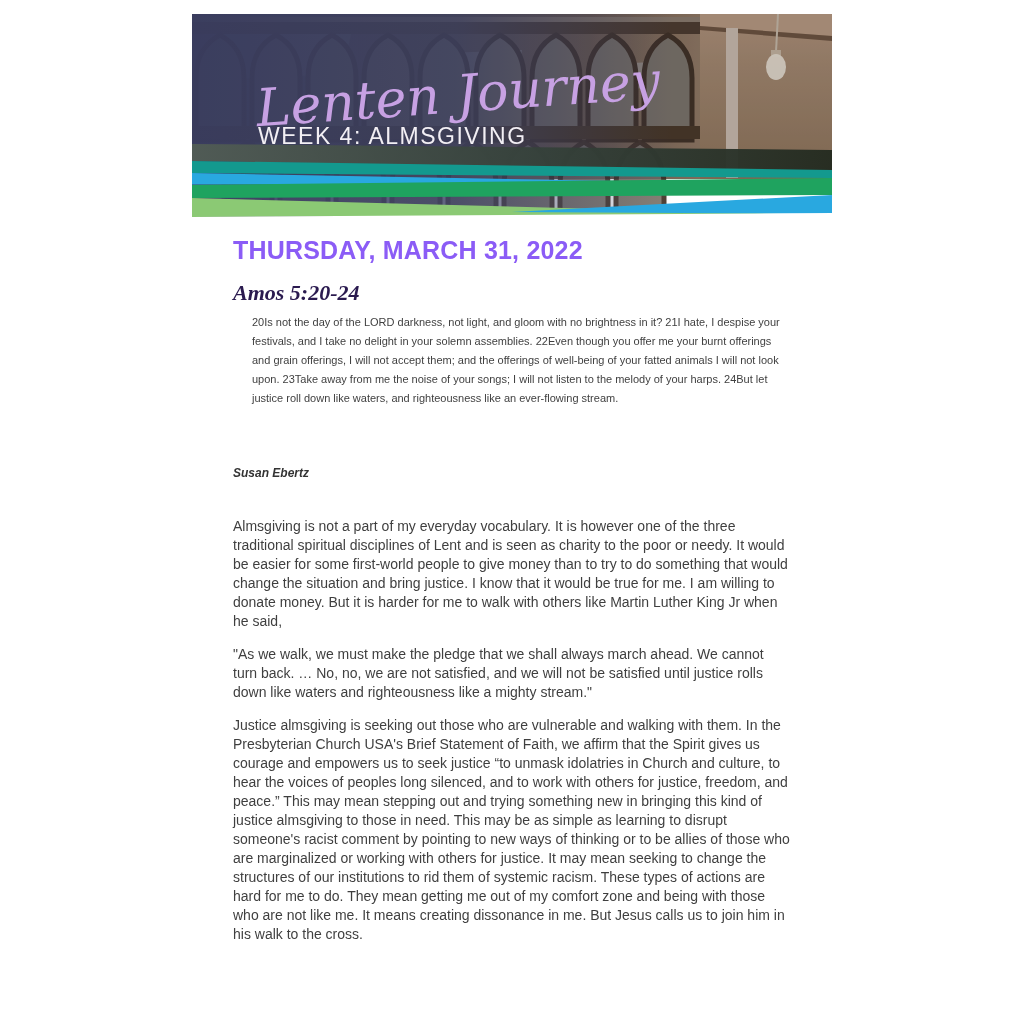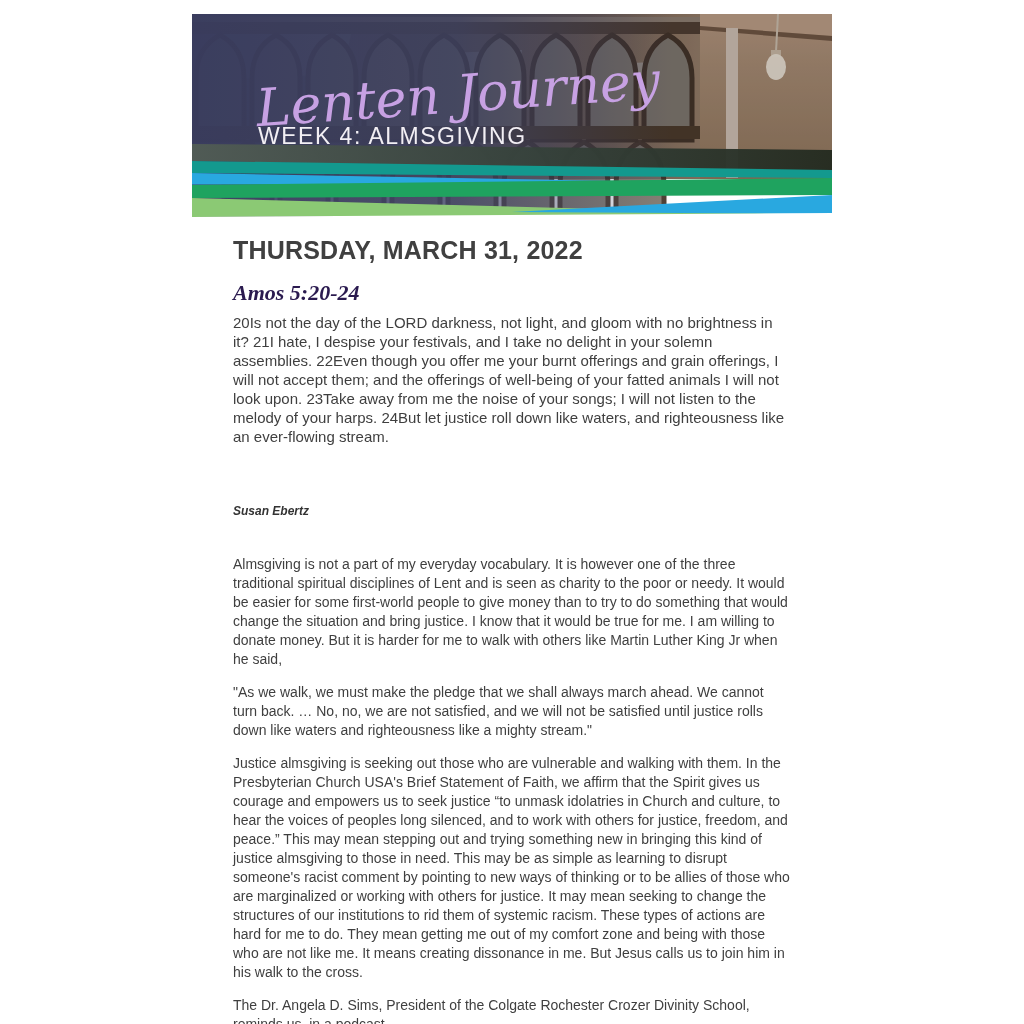--- a/index.html
+++ b/index.html
@@ -20,38 +20,39 @@
     position: relative;
     line-height: 0;
   }
   .content {
     padding: 0 41px;
   }
   h1.date-heading {
     margin-top: 15px;
     font-size: 25px;
     font-weight: bold;
-    color: #404040;
+    color: #8b5cf6;
     letter-spacing: 0.2px;
     line-height: 30px;
   }
   h2.scripture-ref {
     margin-top: 17px;
     font-family: "Liberation Serif", serif;
     font-style: italic;
     font-weight: bold;
     font-size: 22px;
     color: #2a1a4f;
     line-height: 21px;
   }
   p.scripture-text {
     margin-top: 10px;
-    font-size: 15px;
+    font-size: 11px;
     line-height: 19px;
     color: #3f3f3f;
+    margin-left: 19px;
   }
   h3.author-name {
     margin-top: 54px;
     font-size: 12px;
     font-weight: bold;
     font-style: italic;
     color: #333333;
     line-height: 23px;
   }
   .body-paragraphs p {
@@ -164,17 +165,16 @@
 
   <div class="content">
     <h1 class="date-heading">THURSDAY, MARCH 31, 2022</h1>
     <h2 class="scripture-ref">Amos 5:20-24</h2>
     <p class="scripture-text">20Is not the day of the LORD darkness, not light, and gloom with no brightness in it? 21I hate, I despise your festivals, and I take no delight in your solemn assemblies. 22Even though you offer me your burnt offerings and grain offerings, I will not accept them; and the offerings of well-being of your fatted animals I will not look upon. 23Take away from me the noise of your songs; I will not listen to the melody of your harps. 24But let justice roll down like waters, and righteousness like an ever-flowing stream.</p>
     <h3 class="author-name">Susan Ebertz</h3>
     <div class="body-paragraphs">
         <p>Almsgiving is not a part of my everyday vocabulary. It is however one of the three traditional spiritual disciplines of Lent and is seen as charity to the poor or needy. It would be easier for some first-world people to give money than to try to do something that would change the situation and bring justice. I know that it would be true for me. I am willing to donate money. But it is harder for me to walk with others like Martin Luther King Jr when he said,</p>
         <p>"As we walk, we must make the pledge that we shall always march ahead. We cannot turn back. … No, no, we are not satisfied, and we will not be satisfied until justice rolls down like waters and righteousness like a mighty stream."</p>
         <p>Justice almsgiving is seeking out those who are vulnerable and walking with them. In the Presbyterian Church USA's Brief Statement of Faith, we affirm that the Spirit gives us courage and empowers us to seek justice “to unmask idolatries in Church and culture, to hear the voices of peoples long silenced, and to work with others for justice, freedom, and peace.” This may mean stepping out and trying something new in bringing this kind of justice almsgiving to those in need. This may be as simple as learning to disrupt someone's racist comment by pointing to new ways of thinking or to be allies of those who are marginalized or working with others for justice. It may mean seeking to change the structures of our institutions to rid them of systemic racism. These types of actions are hard for me to do. They mean getting me out of my comfort zone and being with those who are not like me. It means creating dissonance in me. But Jesus calls us to join him in his walk to the cross.</p>
-        <p>The Dr. Angela D. Sims, President of the Colgate Rochester Crozer Divinity School, reminds us, in a podcast,</p>
       </div>
   </div>
 
 </div>
 
 </body></html>

